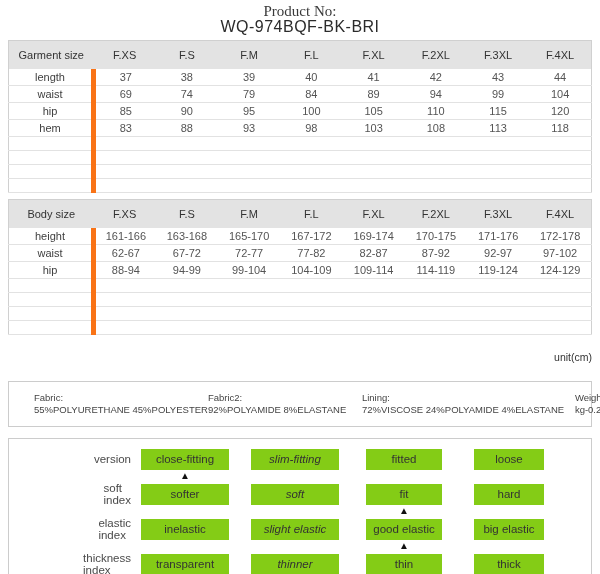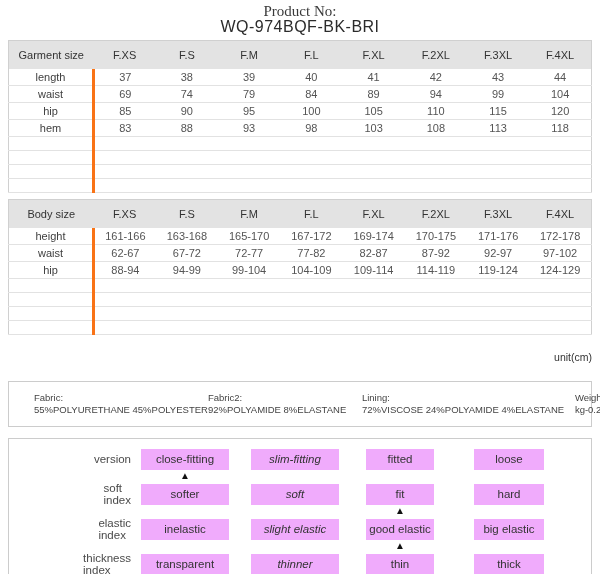--- a/index.html
+++ b/index.html
@@ -10,41 +10,41 @@
   .product-label{font-size:15px;color:#3a3a3a;line-height:12px;font-family:Liberation Serif, serif;}
   .product-no{font-size:16px;color:#2b2b2b;line-height:19px;letter-spacing:.5px;}
   
   table.size-table{width:584px;margin:4px auto 0;border-collapse:collapse;table-layout:fixed;
         border:1px solid #d0d0d0;}
   table.size-table.second{margin-top:6px;}
   .size-table col.c0{width:85px;}
   .size-table th{background:#e3e3e3;font-weight:400;font-size:11px;color:#333;height:20px;padding:4px;}
   .size-table td{height:16px;font-size:11px;color:#545454;text-align:center;padding:0;
         border-bottom:1px solid #e2e2e2;}
-  .size-table td.rowlabel{border-right:3px solid #f97316;color:#3e3e3e;}
+  .size-table td.rowlabel{border-right:5px solid #f97316;color:#3e3e3e;}
   .size-table tr.empty td{height:13px;}
   
   .unit-note{width:584px;margin:16px auto 0;text-align:right;font-size:10.5px;color:#333;}
   
   .fabric-box{margin:18px 8px 0;border:1px solid #ccc;height:46px;display:flex;
         align-items:center;padding-left:25px;box-sizing:border-box;}
   .fabric-col{white-space:nowrap;}
   .fabric-col.f0{flex:0 0 150px;} .fabric-col.f1{flex:0 0 154px;}
   .fabric-col.f2{flex:0 0 213px;} .fabric-col.f3{flex:1 1 auto;}
   .fabric-label,.fabric-value{font-size:9.5px;color:#444;line-height:12px;}
   
   .attr-box{margin:11px 8px 0;border:1px solid #ccc;padding:5px 0 7px;box-sizing:content-box;}
   .attr-row{position:relative;height:35px;}
   .attr-label{position:absolute;left:0;top:5px;width:122px;height:21px;display:flex;
         align-items:center;justify-content:flex-end;font-size:11.5px;color:#4a4a4a;
         line-height:11.5px;white-space:pre-line;text-align:left;}
-  .opt{position:absolute;top:5px;height:21px;line-height:21px;background:#f0abfc;
+  .opt{position:absolute;top:5px;height:21px;line-height:21px;background:#84cc16;
         text-align:center;font-size:11.5px;color:#333;}
   .opt-0{left:132px;width:88px;} .opt-1{left:242px;width:88px;font-style:italic;}
-  .opt-2{left:357px;width:68px;} .opt-3{left:465px;width:70px;}
+  .opt-2{left:357px;width:76px;} .opt-3{left:465px;width:70px;}
   .marker{top:27px;height:10px;line-height:10px;background:none;font-size:10px;color:#111;}
 </style>
 </head>
 <body>
 
 <div class="page">
 
   <div class="title-block">
     <div class="product-label">Product No:</div>
     <div class="product-no">WQ-974BQF-BK-BRI</div>

